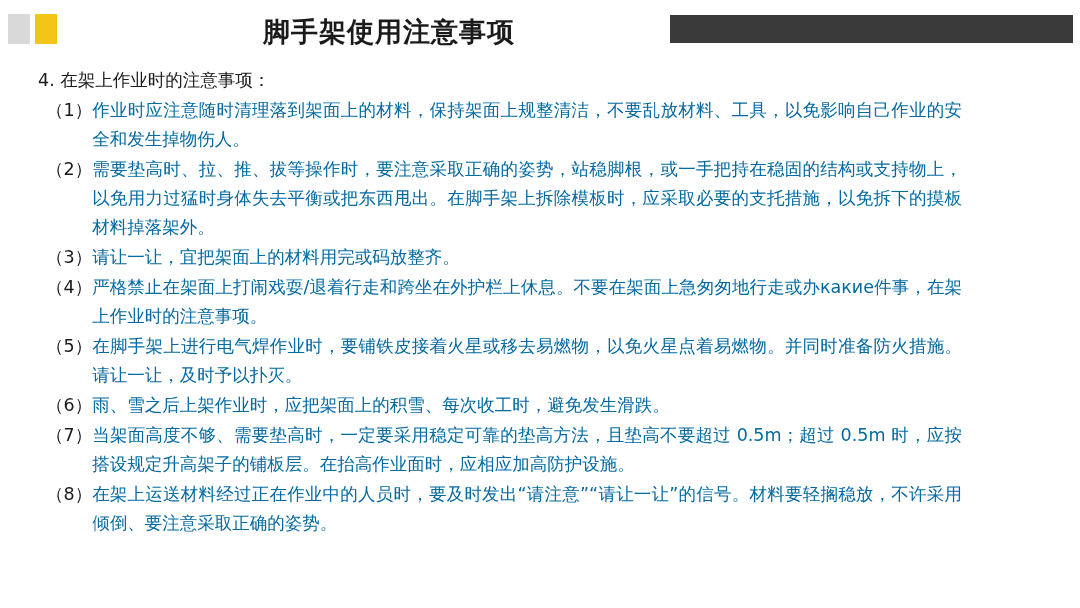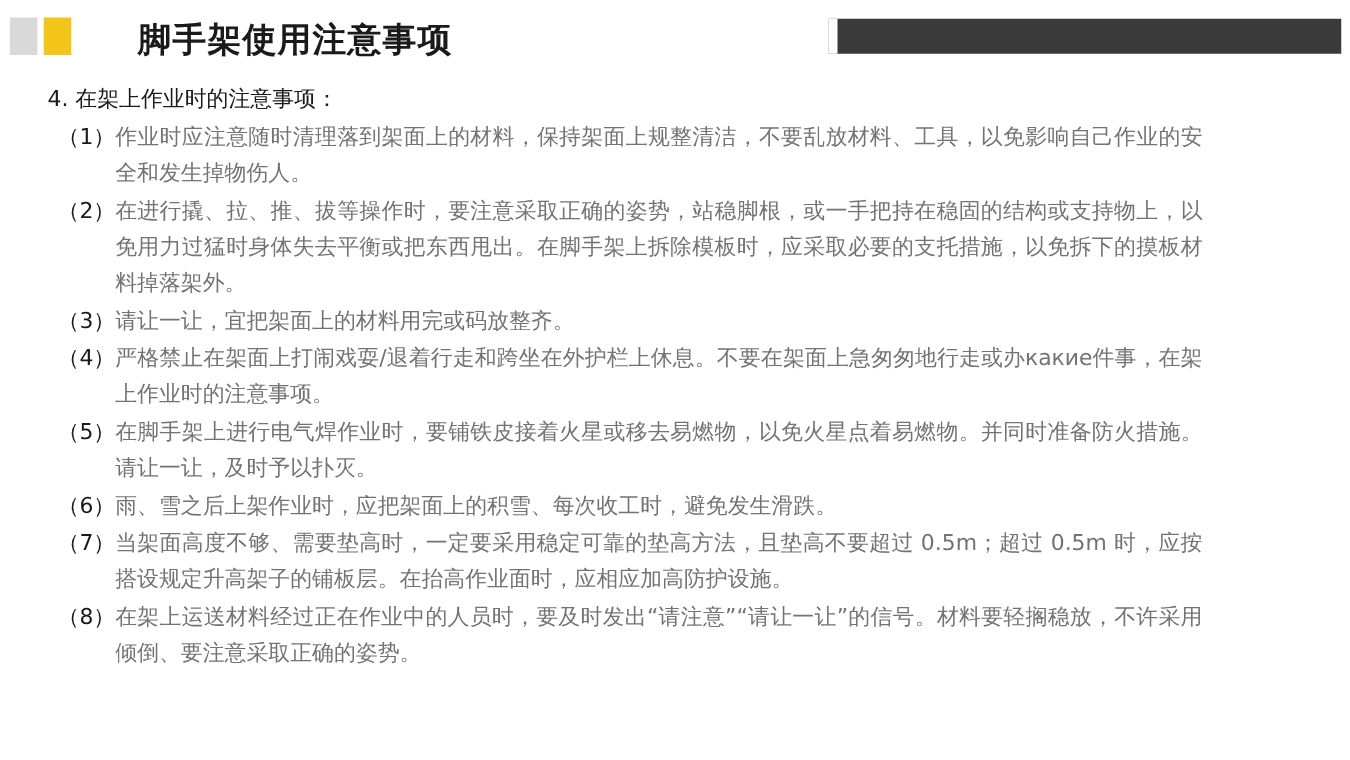--- a/index.html
+++ b/index.html
@@ -37,27 +37,27 @@
   }
   .deco-sq {
     width: 22px;
     height: 30px;
   }
   .deco-sq.gray { background: #d9d9d9; }
   .deco-sq.yellow { background: #f2c518; }
 
   .title-wrap {
     position: absolute;
-    left: 110px;
+    left: 124px;
     top: 12px;
     width: 530px;
     height: 40px;
     display: flex;
     align-items: center;
-    justify-content: flex-start;
+    justify-content: center;
   }
   .title {
     font-family: "DejaVu Sans", "Liberation Sans", sans-serif;
     font-size: 27px;
     font-weight: bold;
     color: #1a1a1a;
     letter-spacing: 1px;
     white-space: nowrap;
   }
 
@@ -104,21 +104,21 @@
     font-size: 17.5px;
     color: #1a1a1a;
     line-height: 29px;
     flex: 0 0 auto;
     white-space: nowrap;
     padding-left: 16px;
   }
   .item-text {
     font-family: "DejaVu Sans", "Liberation Sans", sans-serif;
     font-size: 17.5px;
-    color: #737373;
+    color: #0369a1;
     line-height: 29px;
     flex: 1 1 auto;
     text-align: justify;
     text-justify: inter-ideograph;
   }
 </style>
 </head>
 <body>
 
 <div class="slide">
@@ -140,21 +140,21 @@
   <div class="content">
     <p class="lead">4. 在架上作业时的注意事项：</p>
 
     <div class="item">
       <span class="item-marker">（1）</span>
       <span class="item-text">作业时应注意随时清理落到架面上的材料，保持架面上规整清洁，不要乱放材料、工具，以免影响自己作业的安全和发生掉物伤人。</span>
     </div>
 
     <div class="item">
       <span class="item-marker">（2）</span>
-      <span class="item-text">在进行撬、拉、推、拔等操作时，要注意采取正确的姿势，站稳脚根，或一手把持在稳固的结构或支持物上，以免用力过猛时身体失去平衡或把东西甩出。在脚手架上拆除模板时，应采取必要的支托措施，以免拆下的摸板材料掉落架外。</span>
+      <span class="item-text">需要垫高时、拉、推、拔等操作时，要注意采取正确的姿势，站稳脚根，或一手把持在稳固的结构或支持物上，以免用力过猛时身体失去平衡或把东西甩出。在脚手架上拆除模板时，应采取必要的支托措施，以免拆下的摸板材料掉落架外。</span>
     </div>
 
     <div class="item">
       <span class="item-marker">（3）</span>
       <span class="item-text">请让一让，宜把架面上的材料用完或码放整齐。</span>
     </div>
 
     <div class="item">
       <span class="item-marker">（4）</span>
       <span class="item-text">严格禁止在架面上打闹戏耍/退着行走和跨坐在外护栏上休息。不要在架面上急匆匆地行走或办какие件事，在架上作业时的注意事项。</span>

